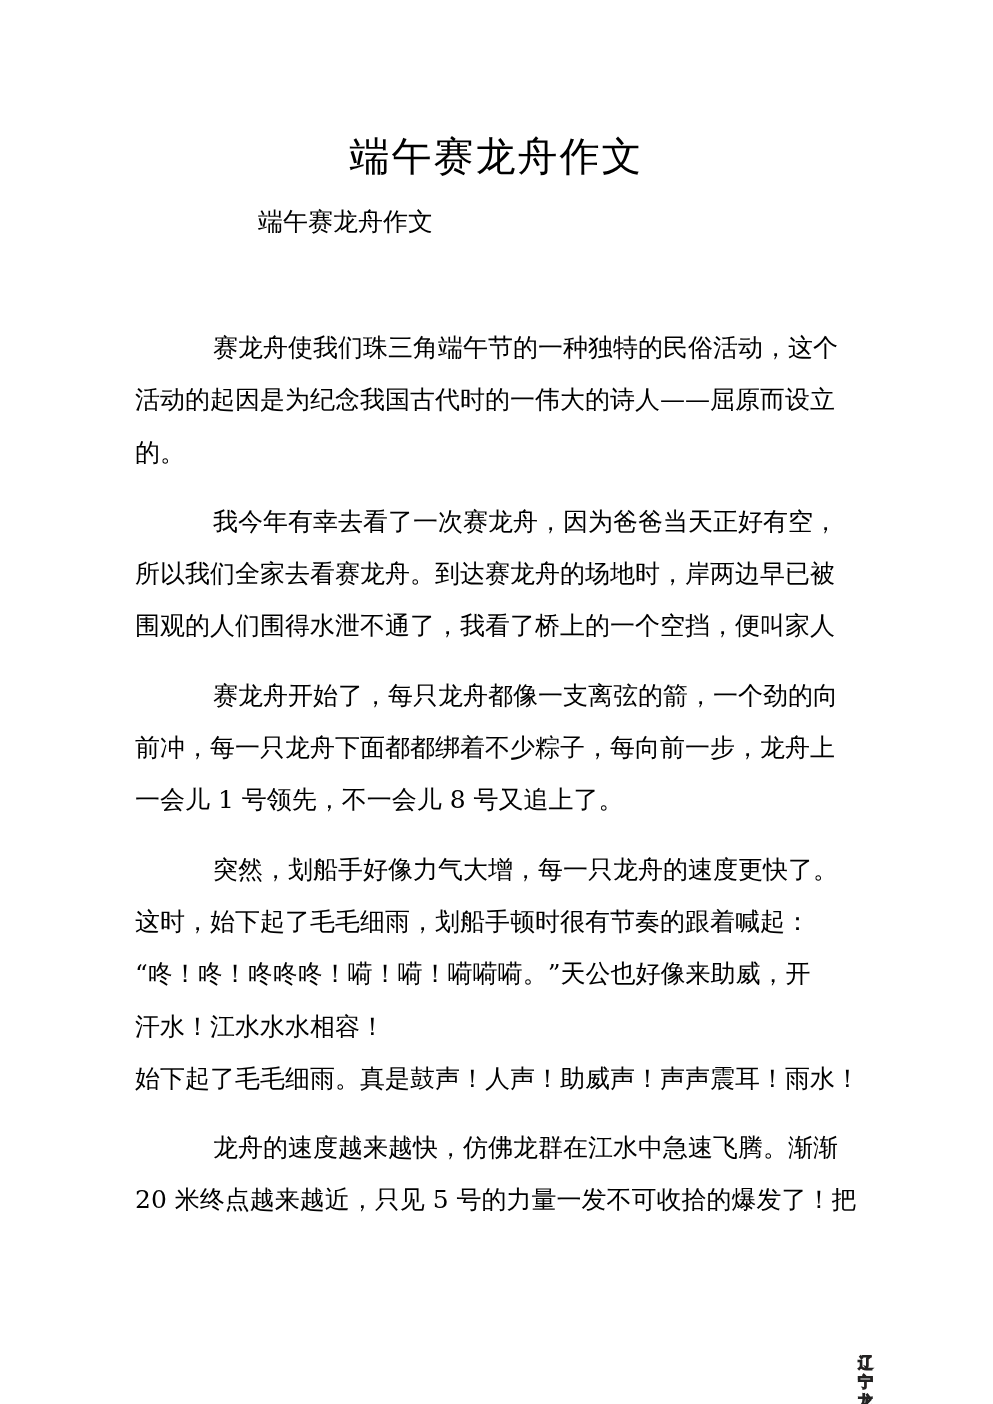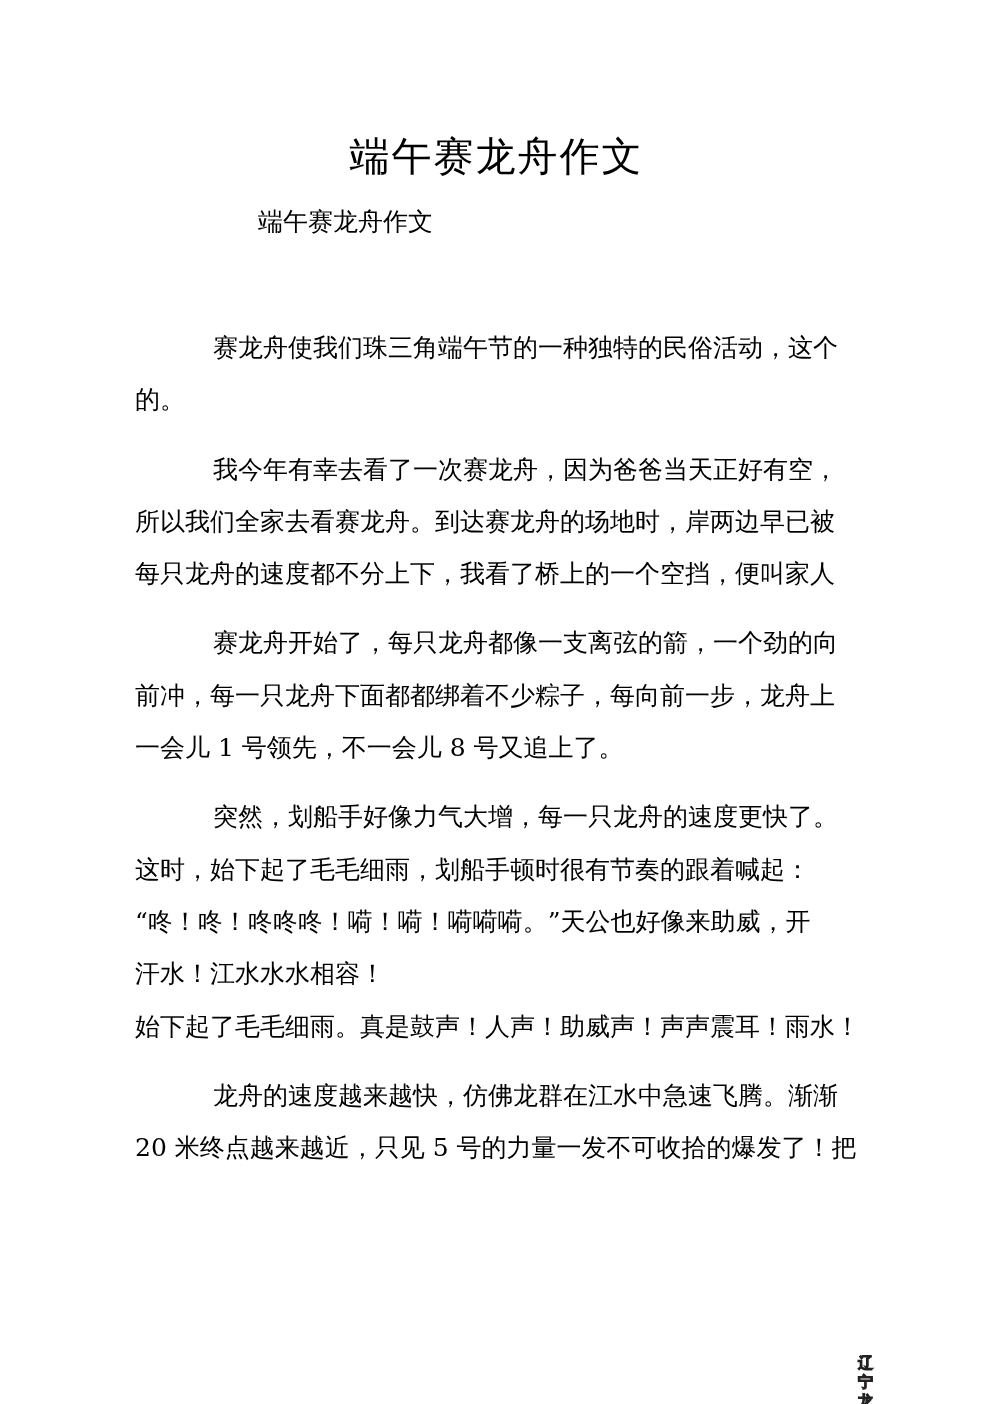--- a/index.html
+++ b/index.html
@@ -36,26 +36,27 @@
 </head>
 <body>
 
 <div class="page">
   <div class="title">端午赛龙舟作文</div>
   <div class="subtitle">端午赛龙舟作文</div>
 
   <div class="body-text">
     <p class="para">
       <span class="line">赛龙舟使我们珠三角端午节的一种独特的民俗活动，这个</span>
+      <span class="line" style="margin-left:-78px">活动的起因是为纪念我国古代时的一伟大的诗人——屈原而设立</span>
       <span class="line" style="margin-left:-78px">的。</span>
     </p>
     <p class="para">
       <span class="line">我今年有幸去看了一次赛龙舟，因为爸爸当天正好有空，</span>
       <span class="line" style="margin-left:-78px">所以我们全家去看赛龙舟。到达赛龙舟的场地时，岸两边早已被</span>
-      <span class="line" style="margin-left:-78px">每只龙舟的速度都不分上下，我看了桥上的一个空挡，便叫家人</span>
+      <span class="line" style="margin-left:-78px">围观的人们围得水泄不通了，我看了桥上的一个空挡，便叫家人</span>
     </p>
     <p class="para">
       <span class="line">赛龙舟开始了，每只龙舟都像一支离弦的箭，一个劲的向</span>
       <span class="line" style="margin-left:-78px">前冲，每一只龙舟下面都都绑着不少粽子，每向前一步，龙舟上</span>
       <span class="line" style="margin-left:-78px">一会儿 1 号领先，不一会儿 8 号又追上了。</span>
     </p>
     <p class="para">
       <span class="line">突然，划船手好像力气大增，每一只龙舟的速度更快了。</span>
       <span class="line" style="margin-left:-78px">这时，始下起了毛毛细雨，划船手顿时很有节奏的跟着喊起：</span>
       <span class="line" style="margin-left:-78px">“咚！咚！咚咚咚！嗬！嗬！嗬嗬嗬。”天公也好像来助威，开</span>

